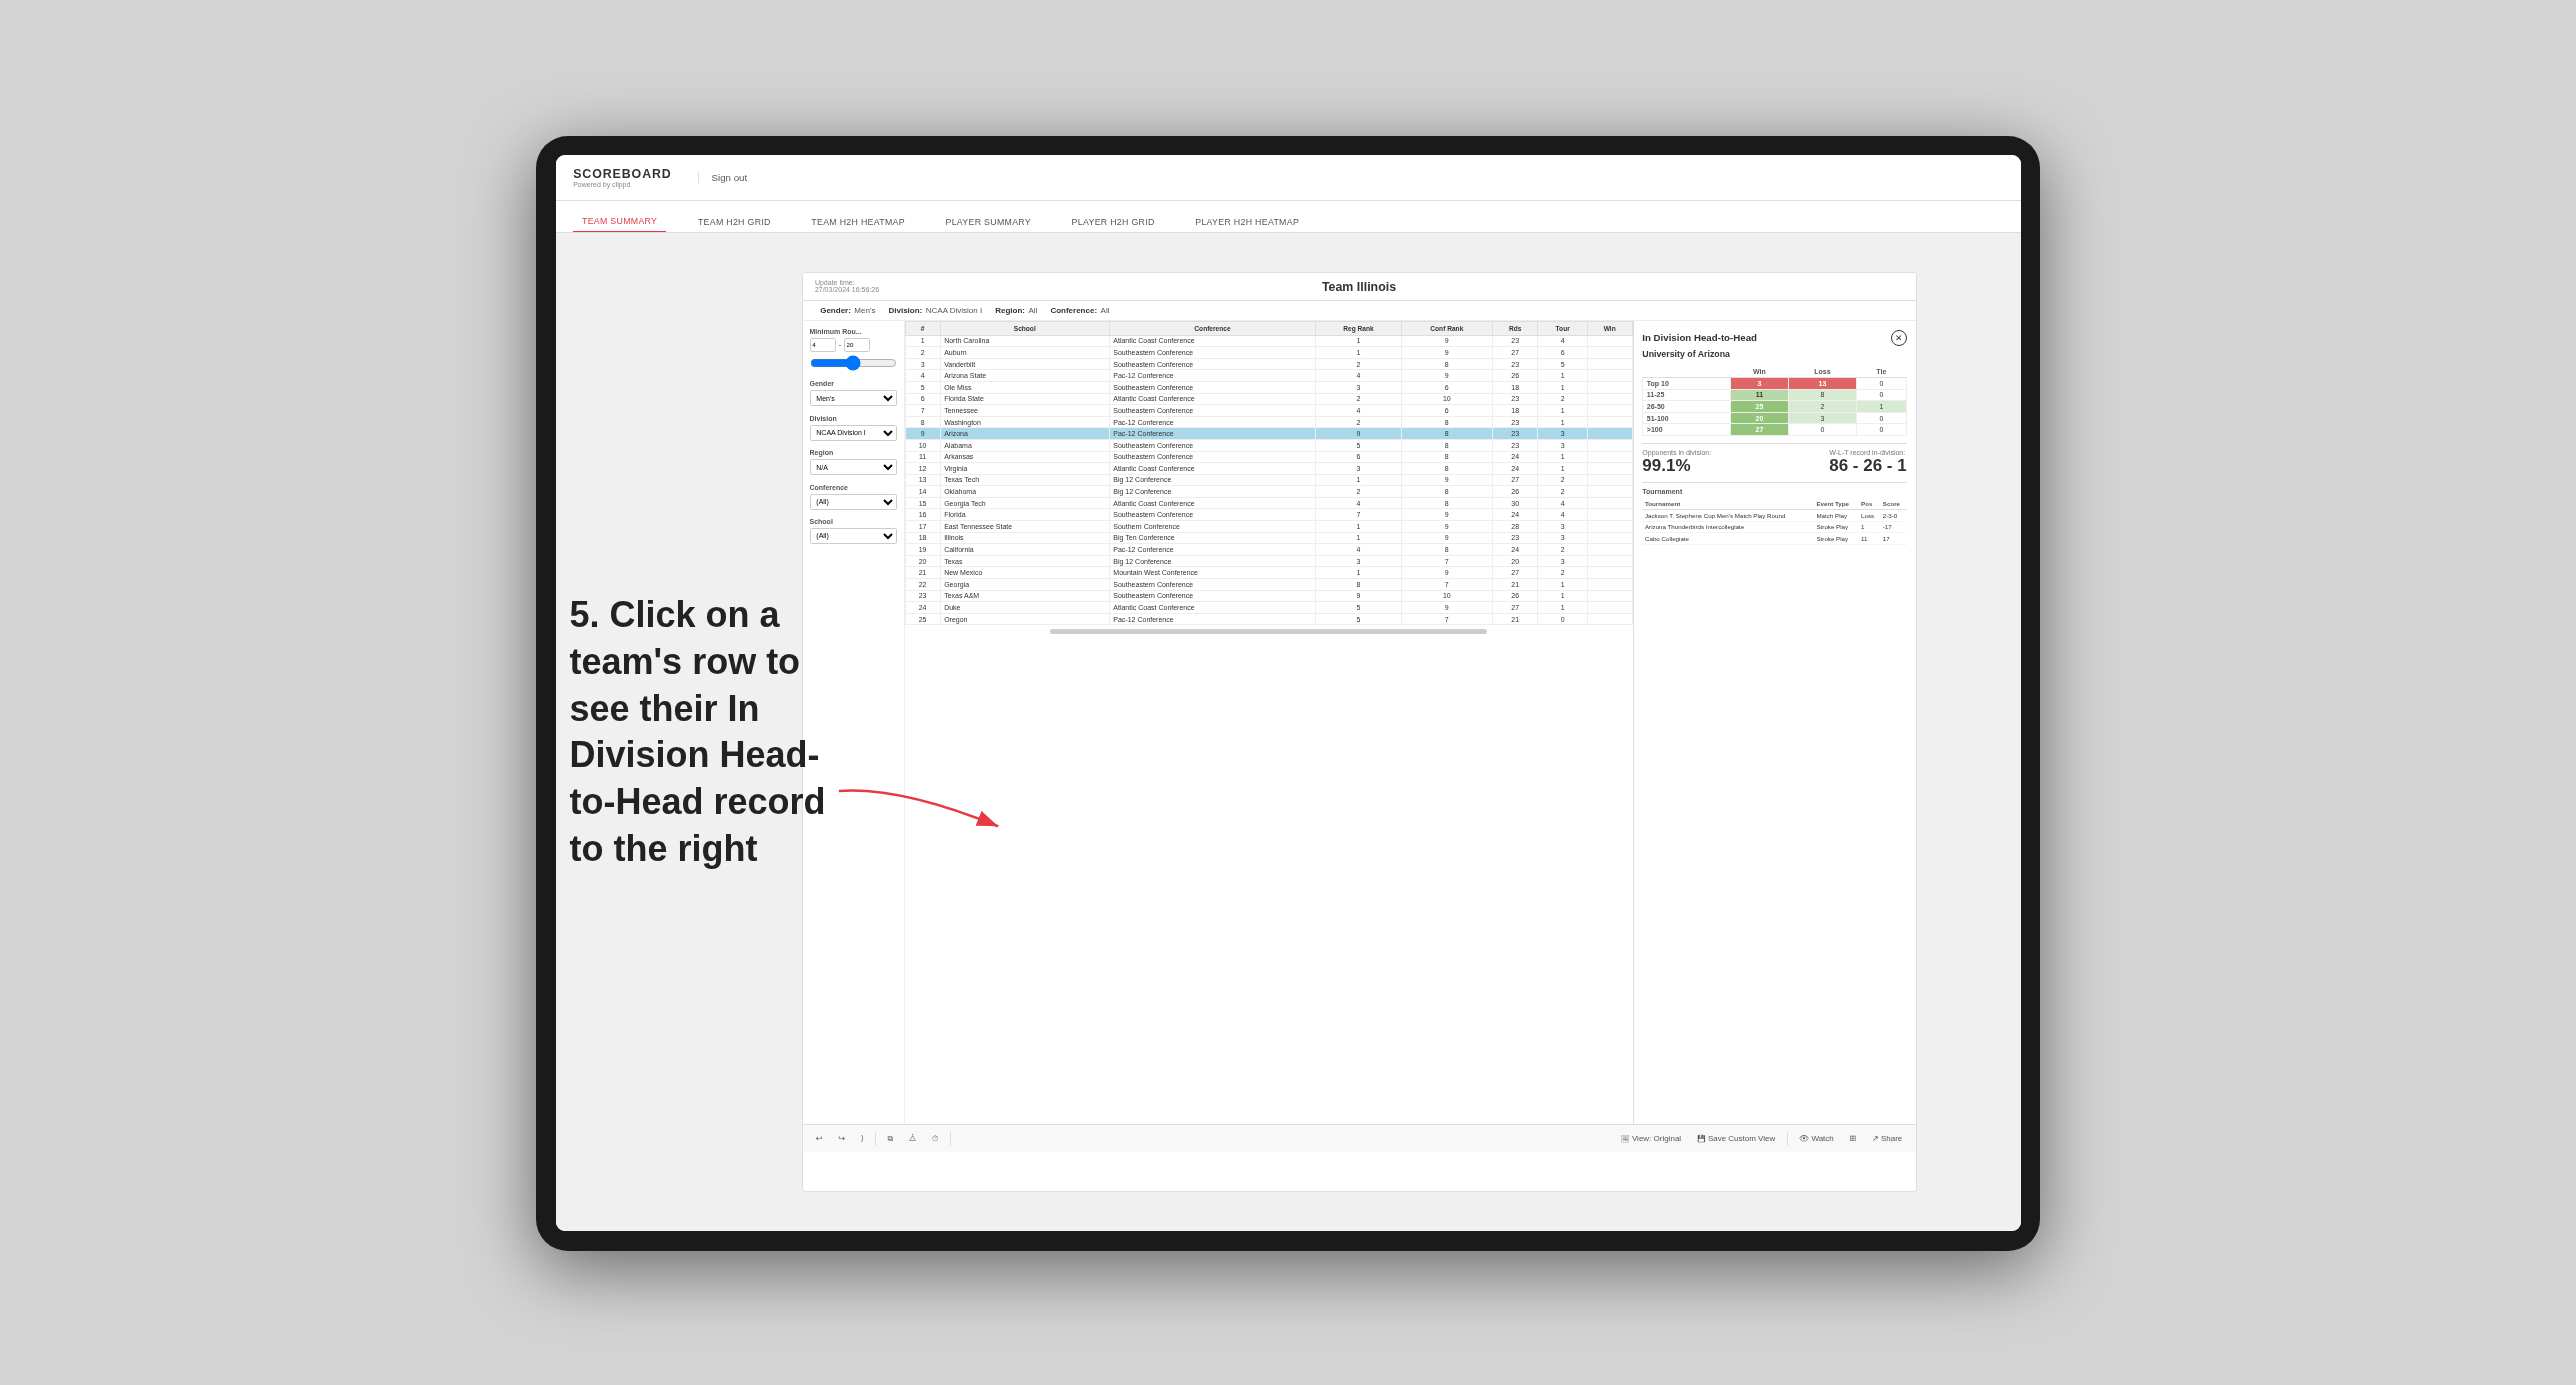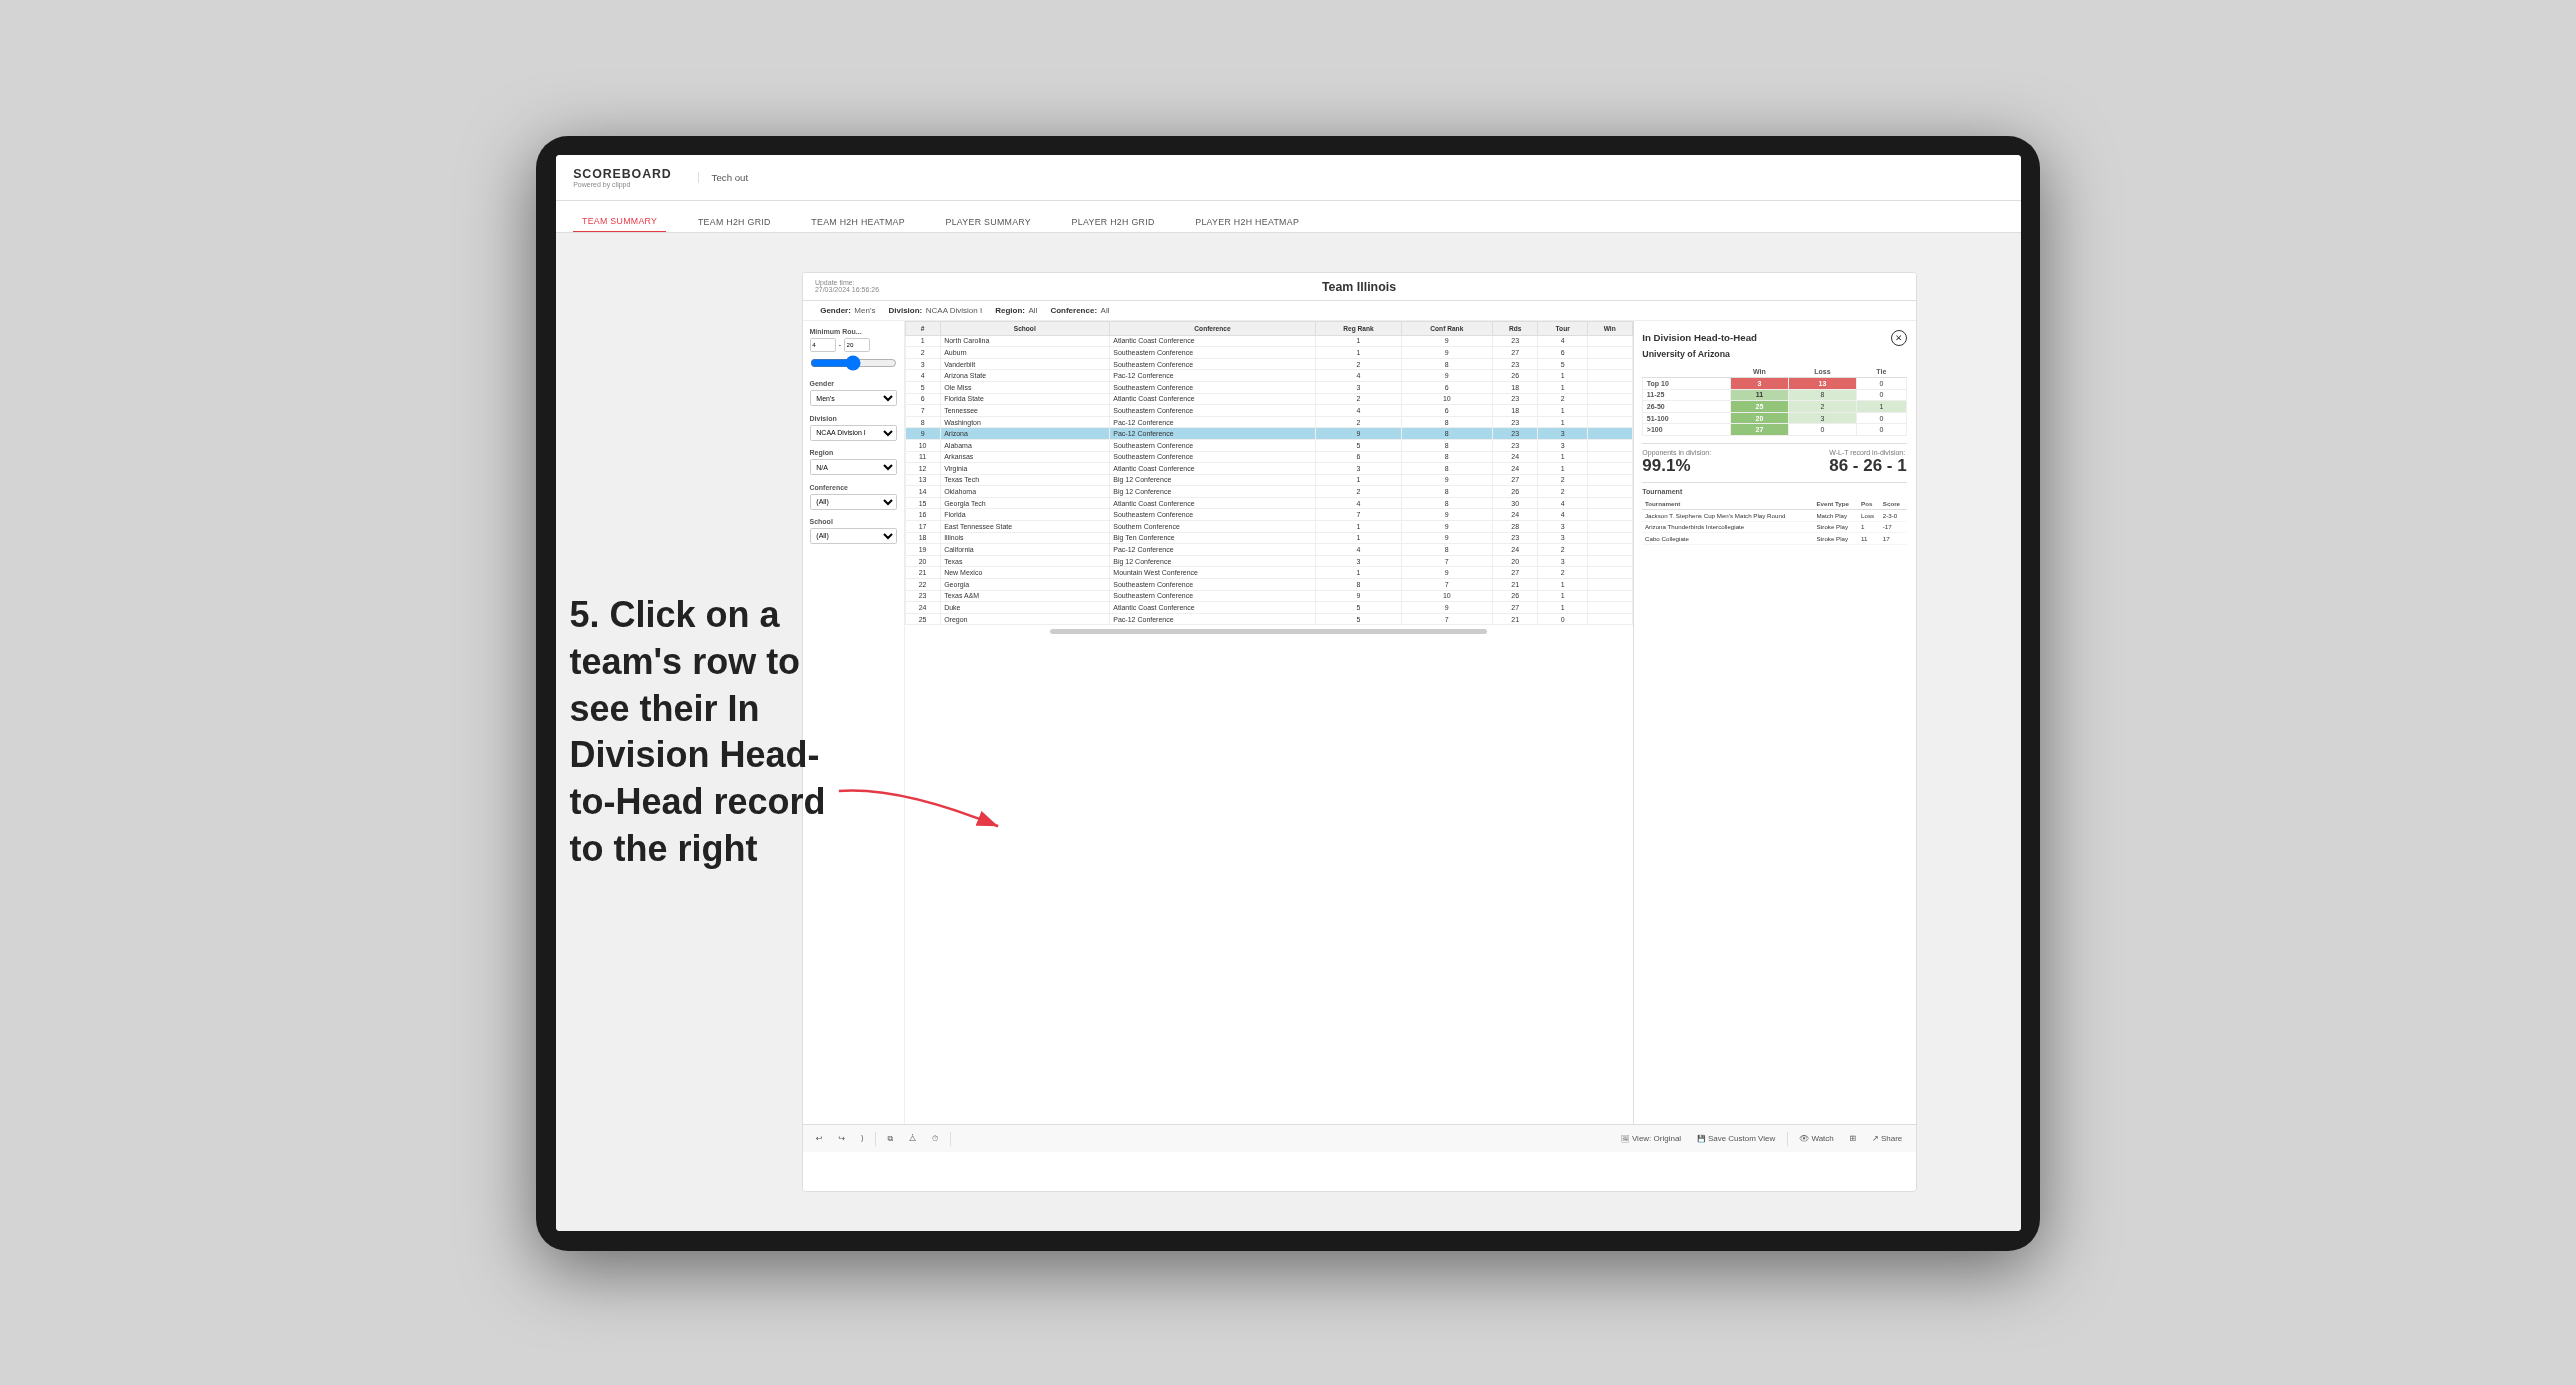--- a/index.html
+++ b/index.html
@@ -21,21 +21,21 @@
       border-radius: 32px;
       padding: 19.5px;
       box-shadow: 0 17.7px 71px rgba(0,0,0,0.5);
       position: relative;
     }
 
     .tablet-screen {
       width: 100%;
       height: 100%;
       background: #f5f5f5;
-      border-radius: 4px;
+      border-radius: 9px;
       overflow: hidden;
       display: flex;
       flex-direction: column;
     }
 
     
     .nav-bar {
       background: #fff;
       border-bottom: 0.9px solid #ddd;
       padding: 0 17.7px;
@@ -457,21 +457,21 @@
 <div style="width:2576px;height:1386px;background:#d4d4d4;position:relative;display:flex;align-items:center;justify-content:center;">
 
   <div class="tablet-frame">
     <div class="tablet-screen">
 
       <div class="nav-bar">
         <div class="logo-area">
           <span class="logo-title">SCOREBOARD</span>
           <span class="logo-subtitle">Powered by clippd</span>
         </div>
-        <span class="sign-out">Tech out</span>
+        <span class="sign-out">Sign out</span>
       </div>
 
       <div class="sub-nav">
         <span class="sub-nav-link active">TEAM SUMMARY</span>
         <span class="sub-nav-link">TEAM H2H GRID</span>
         <span class="sub-nav-link">TEAM H2H HEATMAP</span>
         <span class="sub-nav-link">PLAYER SUMMARY</span>
         <span class="sub-nav-link">PLAYER H2H GRID</span>
         <span class="sub-nav-link">PLAYER H2H HEATMAP</span>
       </div>

